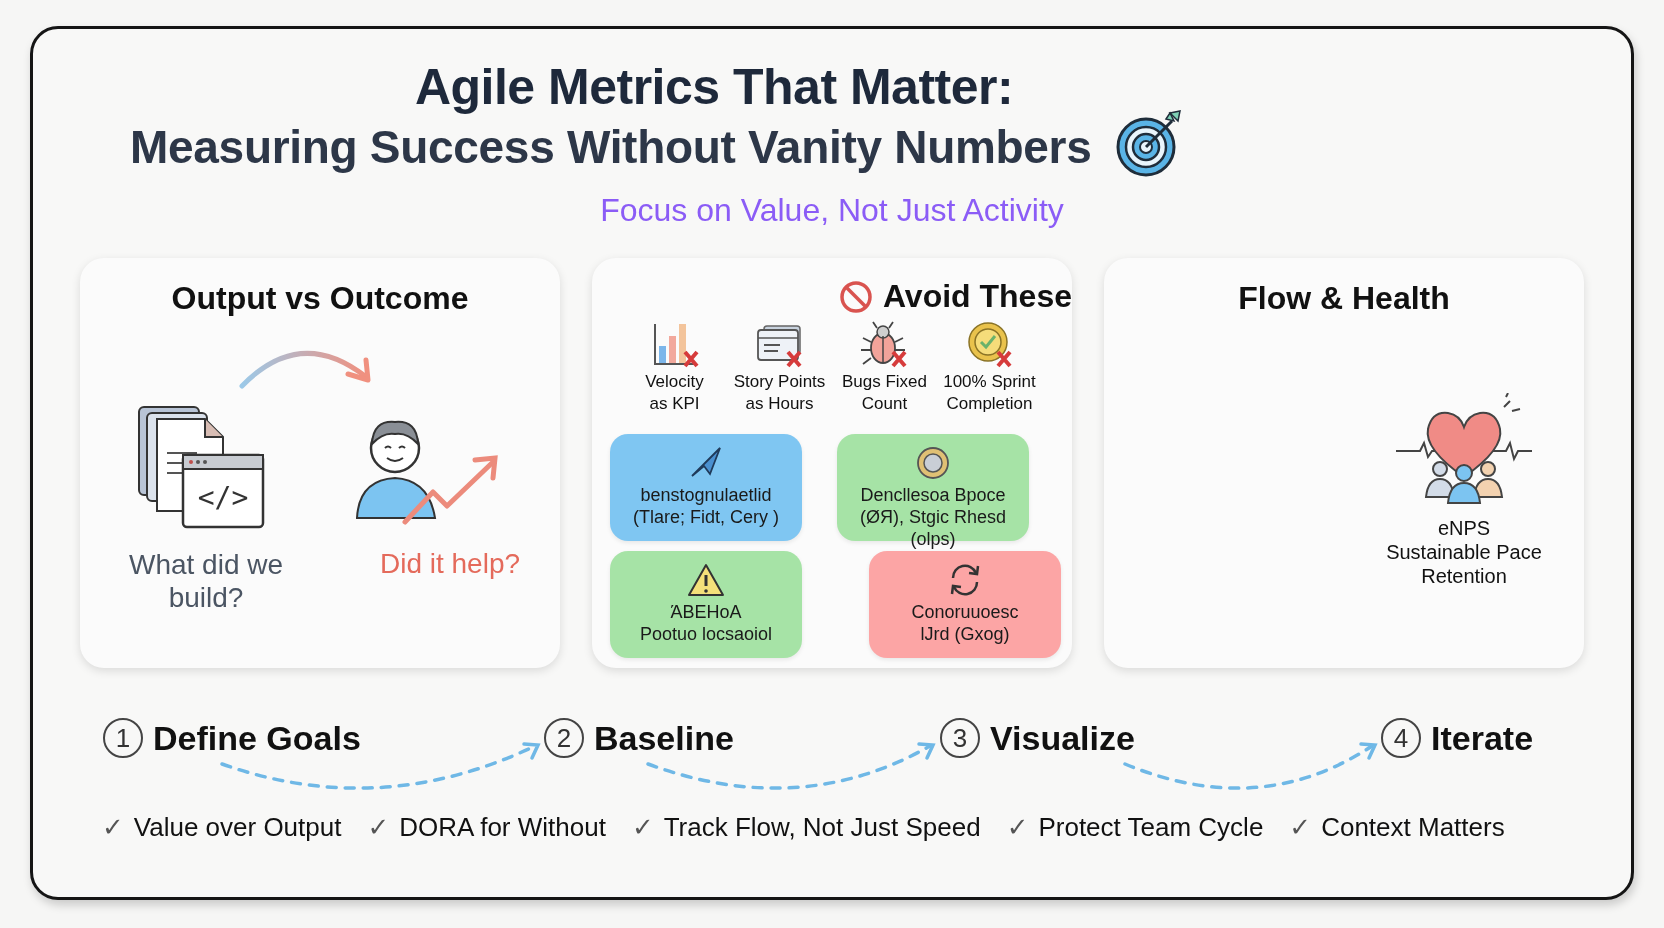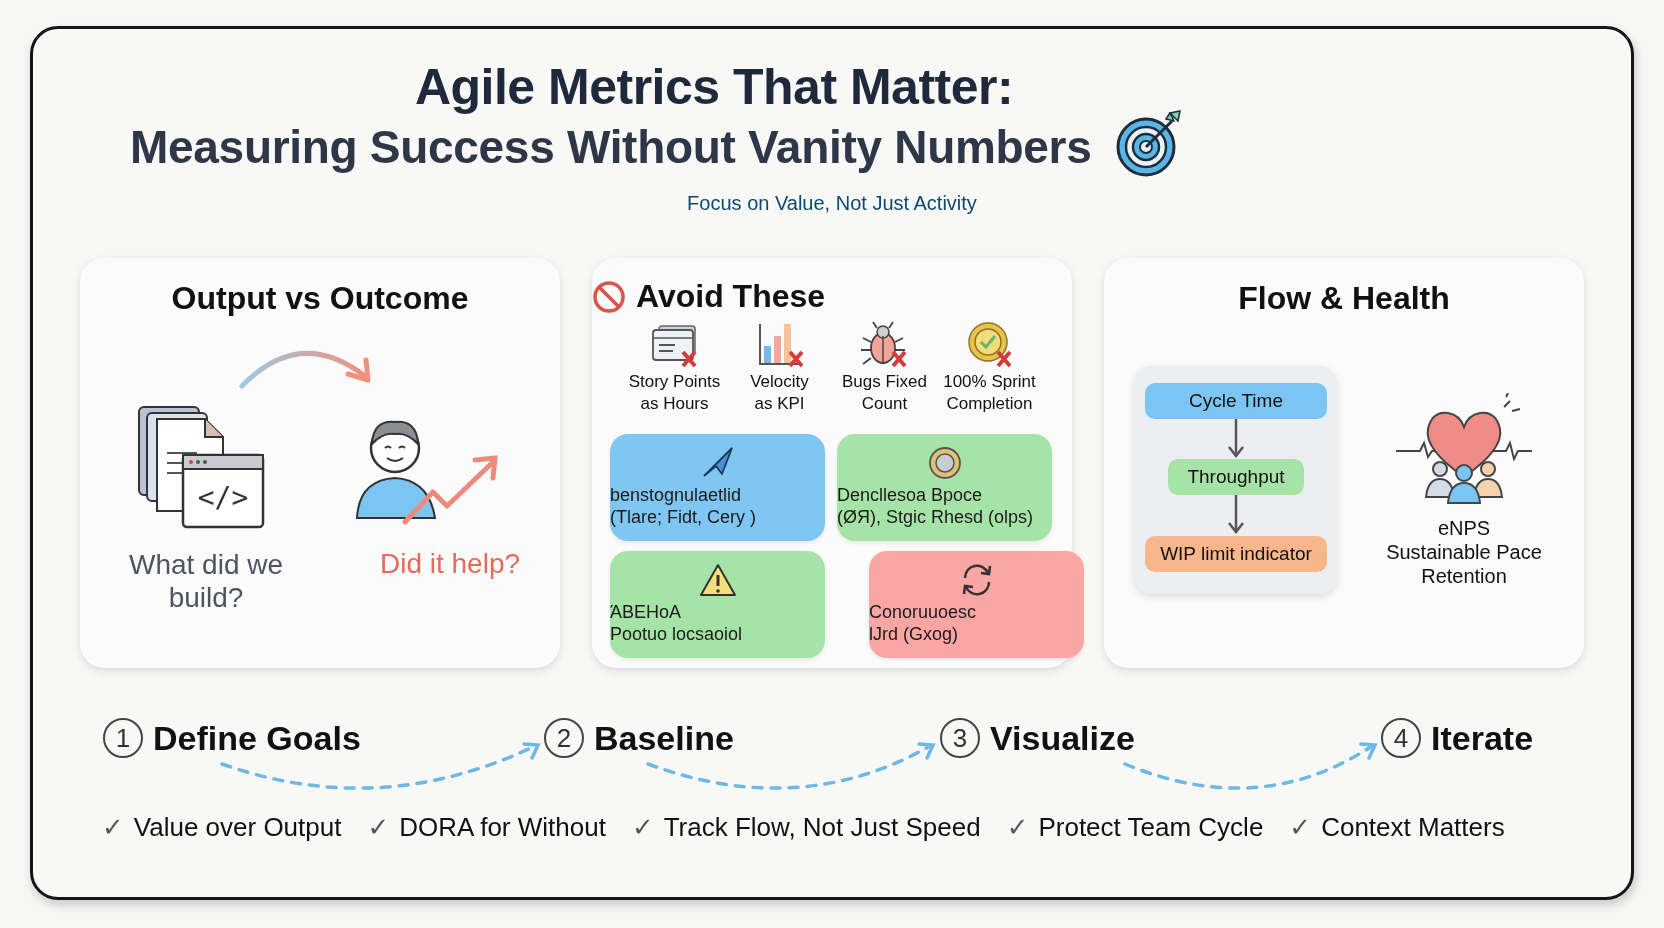--- a/index.html
+++ b/index.html
@@ -6,38 +6,38 @@
   html, body { width: 1664px; height: 928px; background: #f6f6f5; overflow: hidden; }
   body { font-family: "Liberation Sans", "DejaVu Sans", sans-serif; color: #1f2937; position: relative; }
   .frame {
     position: absolute; left: 30px; top: 26px; width: 1604px; height: 874px;
     border: 3px solid #151515; border-radius: 28px; background: #f8f8f7;
     box-shadow: 2px 5px 10px rgba(0,0,0,0.18);
   }
   .title1 { position: absolute; left: 0; width: 1428px; top: 58px; text-align: center; font-size: 50px; font-weight: 700; color: #1e293b; letter-spacing: -0.5px; }
   .title2 { position: absolute; left: 0; width: 1316px; top: 120px; text-align: center; font-size: 46px; font-weight: 700; color: #2d3748; letter-spacing: -0.3px; }
   .title2 .target { display: inline-block; vertical-align: middle; width: 72px; height: 72px; margin-left: 10px; margin-top: -16px; }
-  .subtitle { position: absolute; left: 0; width: 1664px; top: 192px; text-align: center; font-size: 20px; color: #0c4a6e; }
+  .subtitle { position: absolute; left: 0; width: 1664px; top: 192px; text-align: center; font-size: 32px; color: #8b5cf6; }
 
   .card { position: absolute; top: 258px; width: 480px; height: 410px; background: #fbfbfb; border-radius: 24px; box-shadow: 0 3px 10px rgba(0,0,0,0.12); }
   .card-title { position: absolute; left: 0; right: 0; text-align: center; font-size: 32px; font-weight: 700; color: #111; }
   #card-left { left: 80px; }
   #card-mid { left: 592px; }
   #card-right { left: 1104px; }
 
   .ovo-left-label { position: absolute; left: 26px; top: 290px; width: 200px; text-align: center; font-size: 28px; color: #4b5563; line-height: 33px; }
   .ovo-right-label { position: absolute; left: 270px; top: 290px; width: 200px; text-align: center; font-size: 28px; color: #e46a5b; }
 
-  .avoid-head { top: 20px; display: flex; justify-content: flex-start; align-items: center; gap: 10px; }
+  .avoid-head { top: 20px; display: flex; justify-content: flex-end; align-items: center; gap: 10px; }
   .avoid-icons { position: absolute; top: 62px; left: 30px; right: 30px; display: flex; justify-content: space-between; }
   .avoid-item { width: 105px; text-align: center; }
   .avoid-item svg { width: 60px; height: 50px; display: block; margin: 0 auto; }
   .avoid-item .lbl { font-size: 17px; line-height: 20px; color: #111; margin-top: 2px; }
 
-  .tile { position: absolute; width: 215px; height: 107px; border-radius: 18px; box-shadow: 0 2px 4px rgba(0,0,0,0.08); }
+  .tile { position: absolute; width: 192px; height: 107px; border-radius: 18px; text-align: center; box-shadow: 0 2px 4px rgba(0,0,0,0.08); }
   .tile svg { display: block; margin: 10px auto 2px; width: 40px; height: 38px; }
   .tile .t1, .tile .t2 { font-size: 18px; line-height: 22px; color: #1a1a1a; }
   .tile.blue { background: #7fc6f2; }
   .tile.green { background: #a6e3a6; }
   .tile.purple { background: #fca5a5; margin-left: 32px; }
 
   .flowbox { position: absolute; left: 30px; top: 108px; width: 203px; height: 228px; background: #eceef2; border-radius: 18px; box-shadow: 0 3px 8px rgba(0,0,0,0.12); }
   .fchip { position: absolute; border-radius: 10px; text-align: center; font-size: 19px; color: #111; line-height: 36px; }
   .fchip.cycle { left: 11px; top: 17px; width: 182px; background: #7cc4f1; }
   .fchip.thru { left: 34px; top: 93px; width: 136px; background: #a6e3a6; }
@@ -116,43 +116,43 @@
   <div class="card-title avoid-head">
     <svg width="34" height="34" viewBox="0 0 34 34">
       <circle cx="17" cy="17" r="14" fill="none" stroke="#d9534f" stroke-width="3.5"></circle>
       <line x1="7" y1="7" x2="27" y2="27" stroke="#d9534f" stroke-width="3.5"></line>
     </svg>
     <span>Avoid These</span>
   </div>
   <div class="avoid-icons">
     <div class="avoid-item">
       <svg viewBox="0 0 60 50">
+        <polyline points="10,4 10,44 50,44" fill="none" stroke="#555" stroke-width="2"></polyline>
+        <rect x="14" y="26" width="7" height="17" fill="#7cb6ea"></rect>
+          <rect x="24" y="16" width="7" height="27" fill="#f2a89c"></rect>
+          <rect x="34" y="4" width="7" height="39" fill="#f3c49b"></rect>
+        <path d="M40 32 L52 46 M52 32 L40 46" stroke="#d63b3b" stroke-width="4"></path>
+      </svg>
+      <div class="lbl">Velocity</div>
+      <div class="lbl">as KPI</div>
+    </div>
+    <div class="avoid-item">
+      <svg viewBox="0 0 60 50">
         <rect x="14" y="6" width="36" height="28" rx="3" fill="#c9d3df" stroke="#666" stroke-width="1.5"></rect>
         <rect x="8" y="10" width="40" height="30" rx="3" fill="#eef2f7" stroke="#555" stroke-width="1.8"></rect>
         <line x1="8" y1="18" x2="48" y2="18" stroke="#555" stroke-width="1.5"></line>
         <line x1="14" y1="25" x2="30" y2="25" stroke="#555" stroke-width="2"></line>
           <line x1="14" y1="31" x2="28" y2="31" stroke="#555" stroke-width="2"></line>
         <path d="M38 32 L50 46 M50 32 L38 46" stroke="#d63b3b" stroke-width="4"></path>
       </svg>
       <div class="lbl">Story Points</div>
       <div class="lbl">as Hours</div>
     </div>
     <div class="avoid-item">
       <svg viewBox="0 0 60 50">
-        <polyline points="10,4 10,44 50,44" fill="none" stroke="#555" stroke-width="2"></polyline>
-        <rect x="14" y="26" width="7" height="17" fill="#7cb6ea"></rect>
-          <rect x="24" y="16" width="7" height="27" fill="#f2a89c"></rect>
-          <rect x="34" y="4" width="7" height="39" fill="#f3c49b"></rect>
-        <path d="M40 32 L52 46 M52 32 L40 46" stroke="#d63b3b" stroke-width="4"></path>
-      </svg>
-      <div class="lbl">Velocity</div>
-      <div class="lbl">as KPI</div>
-    </div>
-    <div class="avoid-item">
-      <svg viewBox="0 0 60 50">
         <ellipse cx="28" cy="28" rx="12" ry="15" fill="#f2a39a" stroke="#444" stroke-width="1.8"></ellipse>
         <circle cx="28" cy="12" r="6" fill="#cfcfcf" stroke="#444" stroke-width="1.5"></circle>
         <line x1="28" y1="16" x2="28" y2="42" stroke="#444" stroke-width="1.5"></line>
         <path d="M16 22 L8 18 M16 30 L6 30 M16 38 L8 44 M40 22 L48 18 M40 30 L50 30 M22 8 L18 2 M34 8 L38 2" stroke="#444" stroke-width="1.8"></path>
         <path d="M38 32 L50 46 M50 32 L38 46" stroke="#d63b3b" stroke-width="4"></path>
       </svg>
       <div class="lbl">Bugs Fixed</div>
       <div class="lbl">Count</div>
     </div>
     <div class="avoid-item">
@@ -198,33 +198,20 @@
       <path d="M32 21 A12 12 0 0 1 9 26" fill="none" stroke="#333" stroke-width="2.5"></path>
       <path d="M7 33 L8 25 L16 26" fill="none" stroke="#333" stroke-width="2.5"></path>
     </svg>
     <div class="t1">Conoruuoesc</div>
     <div class="t2">lJrd (Gxog)</div>
   </div>
 </div>
 
 <div class="card" id="card-right">
   <div class="card-title" style="top:22px">Flow &amp; Health</div>
-  <div class="flowbox">
-    <div class="fchip cycle">Cycle Time</div>
-    <svg style="position:absolute;left:92px;top:53px" width="20" height="40">
-        <line x1="10" y1="0" x2="10" y2="36" stroke="#555" stroke-width="2.5"></line>
-        <path d="M3 28 L10 37 L17 28" fill="none" stroke="#555" stroke-width="2.5"></path>
-      </svg>
-    <div class="fchip thru">Throughput</div>
-    <svg style="position:absolute;left:92px;top:129px" width="20" height="40">
-        <line x1="10" y1="0" x2="10" y2="36" stroke="#555" stroke-width="2.5"></line>
-        <path d="M3 28 L10 37 L17 28" fill="none" stroke="#555" stroke-width="2.5"></path>
-      </svg>
-    <div class="fchip wip">WIP limit indicator</div>
-  </div>
   <svg style="position:absolute;left:290px;top:135px" width="140" height="115" viewBox="0 0 140 115">
     <polyline points="2,58 26,58 30,50 34,64 38,58 112,58 116,50 120,66 124,58 138,58" fill="none" stroke="#444" stroke-width="2"></polyline>
     <path d="M70 84 Q30 56 34 36 Q38 18 54 20 Q66 22 70 34 Q74 22 86 20 Q102 18 106 36 Q110 56 70 84 Z" fill="#f08b86" stroke="#444" stroke-width="2"></path>
     <path d="M110 14 L116 8 M118 18 L126 16 M112 4 L114 0" stroke="#444" stroke-width="2"></path>
     <circle cx="46" cy="76" r="7" fill="#d3dce8" stroke="#444" stroke-width="2"></circle>
       <path d="M32 104 Q34 86 46 86 Q58 86 60 104 Z" fill="#d3dce8" stroke="#444" stroke-width="2"></path>
     <circle cx="94" cy="76" r="7" fill="#f3d2b0" stroke="#444" stroke-width="2"></circle>
       <path d="M80 104 Q82 86 94 86 Q106 86 108 104 Z" fill="#f3d2b0" stroke="#444" stroke-width="2"></path>
     <circle cx="70" cy="80" r="8" fill="#7cc4f1" stroke="#444" stroke-width="2"></circle>
       <path d="M54 110 Q56 90 70 90 Q84 90 86 110 Z" fill="#7cc4f1" stroke="#444" stroke-width="2"></path>

